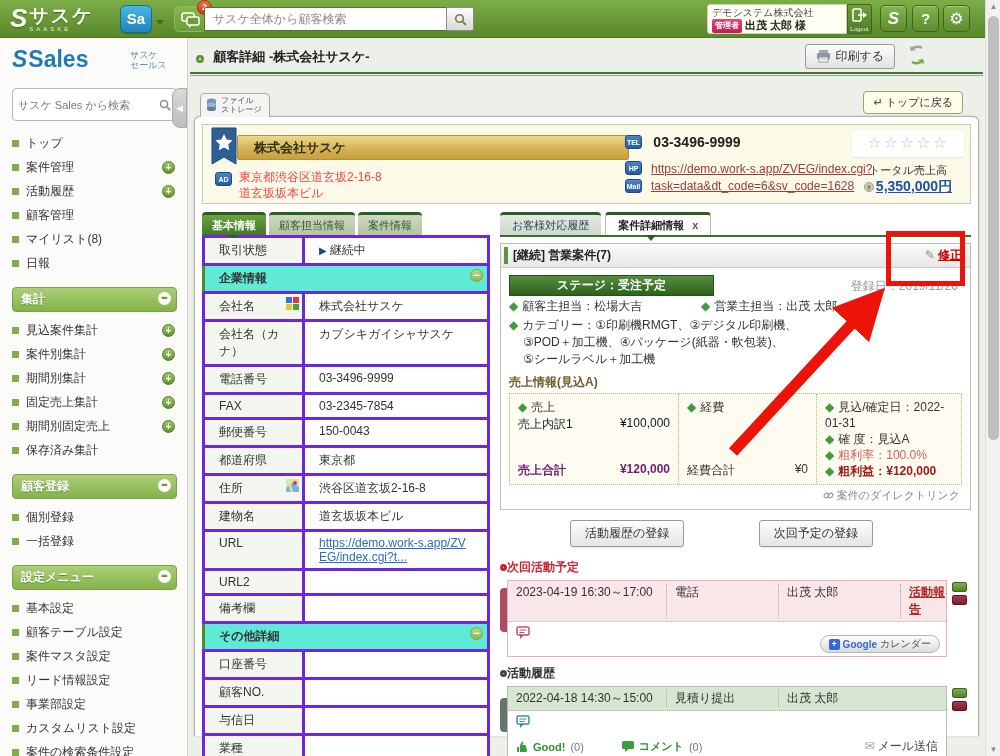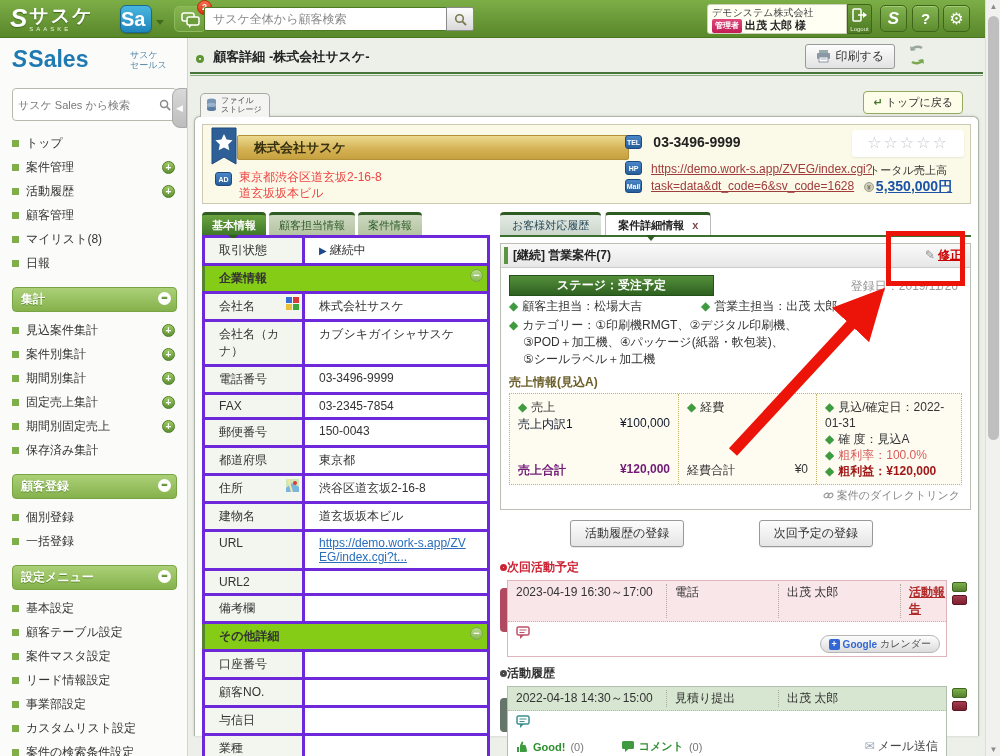--- a/index.html
+++ b/index.html
@@ -6,21 +6,21 @@
   html,body { width:1000px; height:756px; overflow:hidden; }
   body { position:relative; font-family:"Liberation Sans","DejaVu Sans",sans-serif; font-size:12px; color:#333; background:#fff; }
 
   
   .topbar { position:absolute; left:0; top:0; right:15px; height:38px;
     background:linear-gradient(#7cae47,#649233 70%,#578829); border-bottom:1px solid #49761f; z-index:5; }
   .brand { position:absolute; left:10px; top:4px; display:flex; align-items:flex-start; color:#fff; }
   .brand-s { font-size:26px; font-weight:bold; font-style:italic; line-height:28px; margin-right:2px; text-shadow:0 1px 1px #3c6a18; }
   .brand-jp { font-size:19px; font-weight:bold; letter-spacing:2px; line-height:24px; text-shadow:0 1px 1px #3c6a18; }
   .brand-sub { font-size:6px; letter-spacing:3px; color:#e9f2da; margin-top:-2px; }
-  .sa-badge { position:absolute; left:120px; top:5px; width:32px; height:28px; background:linear-gradient(#49b6e0,#1f86bb); border:1px solid #176a98; border-radius:6px; color:#fff; font-weight:bold; font-size:20px; line-height:26px; box-shadow:0 1px 1px rgba(0,0,0,.25); }
+  .sa-badge { position:absolute; left:120px; top:5px; width:32px; height:28px; background:linear-gradient(#49b6e0,#1f86bb); border:1px solid #176a98; border-radius:6px; color:#fff; font-weight:bold; font-size:15px; text-align:center; line-height:26px; box-shadow:0 1px 1px rgba(0,0,0,.25); }
   .sa-caret { position:absolute; left:156px; top:20px; width:0; height:0; border-left:4px solid transparent; border-right:4px solid transparent; border-top:5px solid #44691f; }
   .chat-btn { position:absolute; left:174px; top:6px; width:32px; height:26px; border:1px solid #8dbb5c; border-radius:5px; background:linear-gradient(#86b551,#6d9c3c); }
   .chat-glyph { position:absolute; left:6px; top:5px; }
   .chat-badge { position:absolute; right:-7px; top:-7px; min-width:15px; height:15px; background:linear-gradient(#f4704e,#d9310f); border:1px solid #b32708; border-radius:8px; color:#fff; font-size:9px; font-weight:bold; text-align:center; line-height:13px; padding:0 3px; }
   .top-search { position:absolute; left:204px; top:7px; display:flex; }
   .top-search input { width:242px; height:24px; border:1px solid #4d7a24; border-right:none; padding:0 8px; font-size:12px; color:#333; background:#fff; border-radius:2px 0 0 2px; }
   .top-search input::placeholder { color:#888; }
   .top-search .sbtn { width:28px; height:24px; border:1px solid #8a8a8a; background:linear-gradient(#fdfdfd,#d9d9d9); border-radius:0 2px 2px 0; display:flex; align-items:center; justify-content:center; cursor:pointer; }
   .userbox { position:absolute; left:707px; top:4px; width:140px; height:30px; background:#fffff4; border:1px solid #cdd3b8; border-radius:3px 0 0 3px; padding:2px 4px; line-height:12px; }
   .userbox .co { font-size:10px; color:#444; white-space:nowrap; }
@@ -100,21 +100,21 @@
   .ltab { border-top:3px solid #2f5c22; border-radius:4px 4px 0 0; font-size:11px; padding:3px 10px 0; background:linear-gradient(#cdd8bf,#b4c4a2); color:#2f5c2a; cursor:pointer; white-space:nowrap; }
   .ltab.active { position:relative; background:linear-gradient(#6ba340,#3f7829); color:#fff; font-weight:bold; }
   .ltab.active:after { content:""; position:absolute; left:26px; bottom:-5px; border-left:5px solid transparent; border-right:5px solid transparent; border-top:5px solid #2f5c22; }
   table.ptable { width:100%; border-collapse:collapse; font-size:12px; }
   table.ptable td { border:3px solid #6d28d9; padding:4px 14px; vertical-align:top; }
   td.lbl { background:#f3f6ee; width:100px; color:#333; position:relative; }
   td.lbl .cell-ic { position:absolute; right:3px; top:3px; }
   td.val { background:#fff; color:#333; word-break:break-all; }
   td.val a { color:#2a6ebb; text-decoration:underline; cursor:pointer; }
   td.val .play { color:#1a4a8a; font-size:10px; margin-right:3px; }
-  tr.secrow td { background:#84cc16; border-left:3px solid #55862f; font-weight:bold; color:#333; position:relative; }
+  tr.secrow td { background:#5eead4; border-left:3px solid #55862f; font-weight:bold; color:#333; position:relative; }
   tr.secrow .minus2 { position:absolute; right:4px; top:3px; width:13px; height:13px; border-radius:7px; background:linear-gradient(#b5d98a,#8ab957); border:1px solid #7aa644; color:#fff; font-weight:bold; font-size:11px; line-height:11px; text-align:center; }
 
   
   .rtabs { position:relative; display:flex; gap:4px; height:23px; }
   .rtab { border-top:3px solid #2f5c22; border-radius:4px 4px 0 0; font-size:11px; padding:3px 12px 0; cursor:pointer; white-space:nowrap; }
   .rtab.inactive { background:linear-gradient(#e4eae4,#ccd6cc); color:#274a5a; }
   .rtab.active { position:relative; background:#fff; color:#222; font-weight:bold; border-left:1px solid #bbb; border-right:1px solid #bbb; }
   .rtab.active:after { content:""; position:absolute; left:40px; bottom:-6px; border-left:5px solid transparent; border-right:5px solid transparent; border-top:6px solid #2f5c22; }
   .rtab .closex { color:#7a4a4a; font-weight:bold; margin-left:8px; }
   .rtabs-underline { height:2px; background:#3c6e2f; margin-bottom:6px; }

